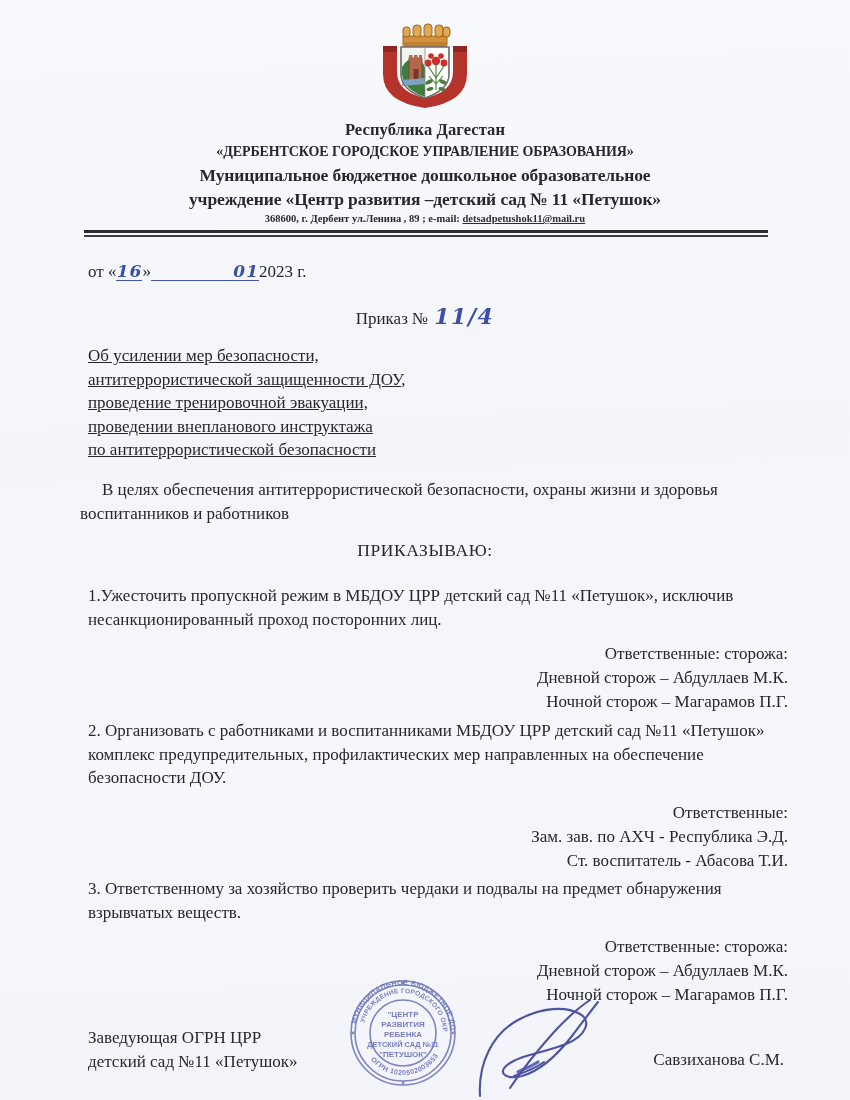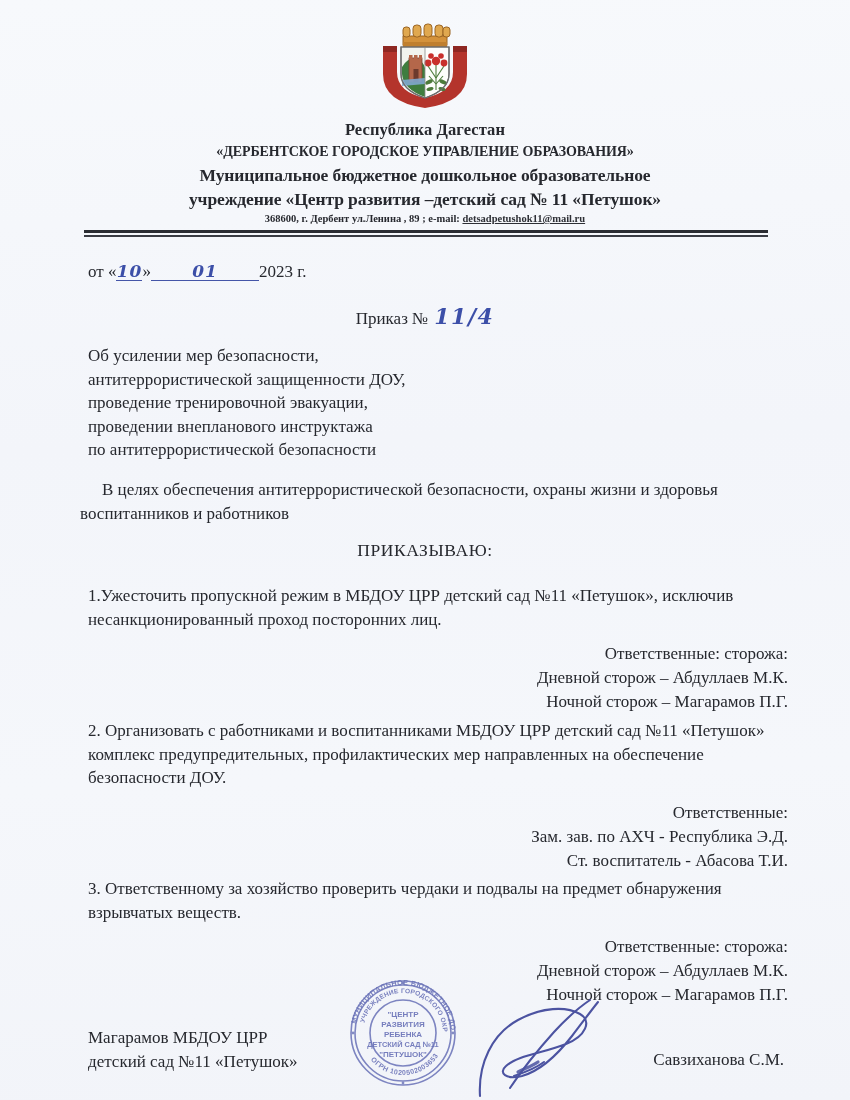--- a/index.html
+++ b/index.html
@@ -109,21 +109,21 @@
     display: inline-block;
     min-width: 26px;
     text-align: center;
     border-bottom: 1.3px solid #4455a8;
     line-height: 18px;
     transform: translateY(-1px);
   }
   .hw-month {
     display: inline-block;
     width: 108px;
-    text-align: center;
+    text-align: right;
     border-bottom: 1.3px solid #4455a8;
     line-height: 18px;
     transform: translateY(-1px);
   }
 
   
   .order-no {
     position: absolute;
     top: 303px;
     left: 0; right: 0;
@@ -137,21 +137,21 @@
   }
 
   
   .subject {
     position: absolute;
     left: 88px;
     top: 344px;
     font-size: 17px;
     line-height: 23.5px;
   }
-  .subject div { white-space: nowrap; }
+  .subject div { white-space: nowrap; text-decoration: underline; }
 
   
   .preamble {
     position: absolute;
     left: 80px;
     right: 78px;
     top: 478px;
     font-size: 17px;
     line-height: 24px;
     text-indent: 22px;
@@ -291,21 +291,21 @@
   </div>
 
   <div class="divider">
     <div class="bar-top"></div>
     <div class="bar-gap"></div>
     <div class="bar-bot"></div>
   </div>
 
   <div class="date-row">
     <span class="lbl">от «</span>
-    <span class="hand hw-day">10</span>
+    <span class="hand hw-day">16</span>
     <span class="lbl">»</span>
     <span class="hand hw-month">01</span>
     <span class="lbl">2023 г.</span>
   </div>
 
   <div class="order-no">
     <span>Приказ №</span><span class="hand num">11/4</span>
   </div>
 
   <div class="subject">
@@ -341,21 +341,21 @@
   <div class="clause" id="clause-3">
     <div class="body">3. Ответственному за хозяйство проверить чердаки и подвалы на предмет обнаружения взрывчатых веществ.</div>
     <div class="resp">
       <div class="rhead">Ответственные:  сторожа:</div>
       <div>Дневной сторож – Абдуллаев М.К.</div>
       <div>Ночной сторож –  Магарамов П.Г.</div>
     </div>
   </div>
 
   <div class="sign-block">
-    <div>Магарамов МБДОУ ЦРР</div>
+    <div>Заведующая ОГРН ЦРР</div>
     <div>детский сад №11 «Петушок»</div>
   </div>
   <div class="sign-name">Савзиханова С.М.</div>
 
   <svg class="stamp" viewBox="0 0 140 140">
     <defs>
       <path id="arcTop" d="M 22 70 A 48 48 0 0 1 118 70"></path>
       <path id="arcTop2" d="M 30 70 A 40 40 0 0 1 110 70"></path>
       <path id="arcBot" d="M 28 70 A 42 42 0 0 0 112 70"></path>
     </defs>

